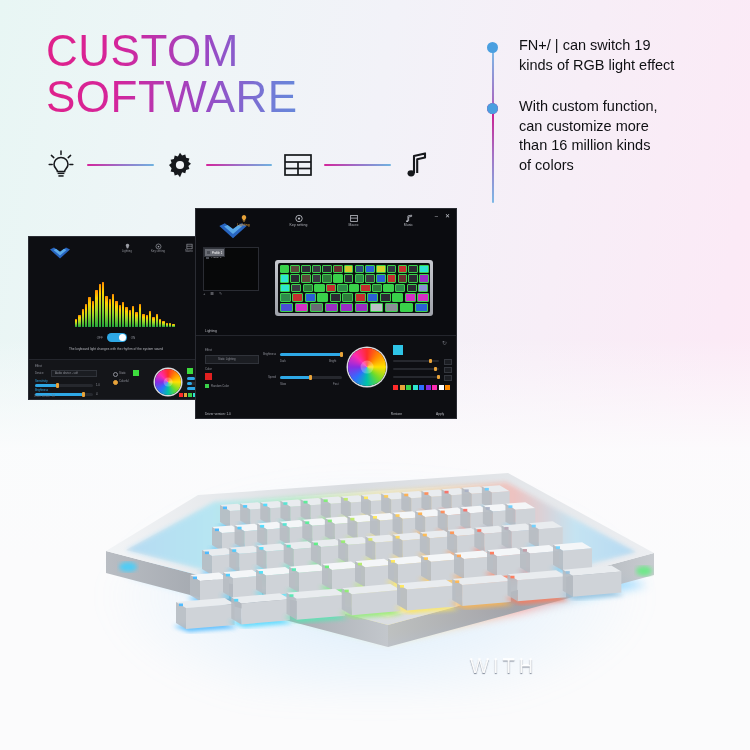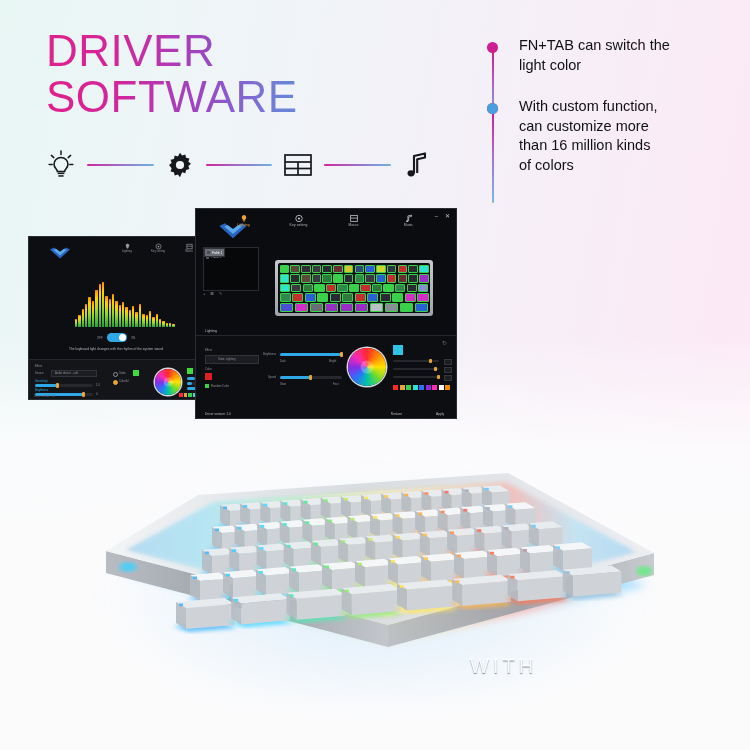--- a/index.html
+++ b/index.html
@@ -119,21 +119,21 @@
   .kb-body{position:absolute;left:88px;top:455px;width:578px;height:200px;}
   .brand{position:absolute;left:470px;top:655px;font-size:20px;letter-spacing:4px;
     color:rgba(255,255,255,.95);text-shadow:0 1px 1px rgba(120,130,145,.95),0 -1px 0 rgba(255,255,255,.8);
     font-weight:400;}
 </style>
 </head>
 <body>
 
 <div class="page">
 
-  <div class="title">DRIVER
+  <div class="title">CUSTOM
 SOFTWARE</div>
 
   <div class="iconrow">
     <span class="ic">
       <svg width="26" height="30" viewBox="0 0 26 30">
         <path d="M13 7.5c-4 0-7 3-7 6.7 0 2.6 1.5 4 2.5 5.2.6.7.9 1.3.9 2.1h7.2c0-.8.3-1.4.9-2.1 1-1.2 2.5-2.6 2.5-5.2 0-3.7-3-6.7-7-6.7z" fill="none" stroke="#16181c" stroke-width="1.6"></path>
         <rect x="9.6" y="22.6" width="6.8" height="1.5" fill="#16181c"></rect>
         <rect x="10.4" y="25.2" width="5.2" height="1.5" fill="#16181c"></rect>
         <g stroke="#16181c" stroke-width="1.5" stroke-linecap="round">
           <line x1="13" y1="1" x2="13" y2="4.4"></line>
@@ -164,24 +164,24 @@
     <span class="ic">
       <svg width="22" height="26" viewBox="0 0 22 26">
         <path d="M8 21V4l11-2.6v4.1L11.2 7.2V21" fill="none" stroke="#16181c" stroke-width="2.1" stroke-linejoin="round"></path>
         <ellipse cx="5.1" cy="21.3" rx="3.6" ry="3.1" fill="#16181c"></ellipse>
       </svg>
     </span>
   </div>
 
   <div class="bullets">
     <div class="brow">
-      <span class="dot pink"></span>
-      <span class="line p2b" style="height:82px"></span>
-      <div class="btext">FN+TAB can switch the
-light color</div>
+      <span class="dot blue"></span>
+      <span class="line b2p" style="height:86px"></span>
+      <div class="btext">FN+/ | can switch 19
+kinds of RGB light effect</div>
     </div>
     <div class="brow">
       <span class="dot pink"></span>
       <span class="line p2b" style="height:90px"></span>
     </div>
     <div class="brow">
       <span class="dot blue"></span>
       <div class="btext">With custom function,
 can customize more
 than 16 million kinds

